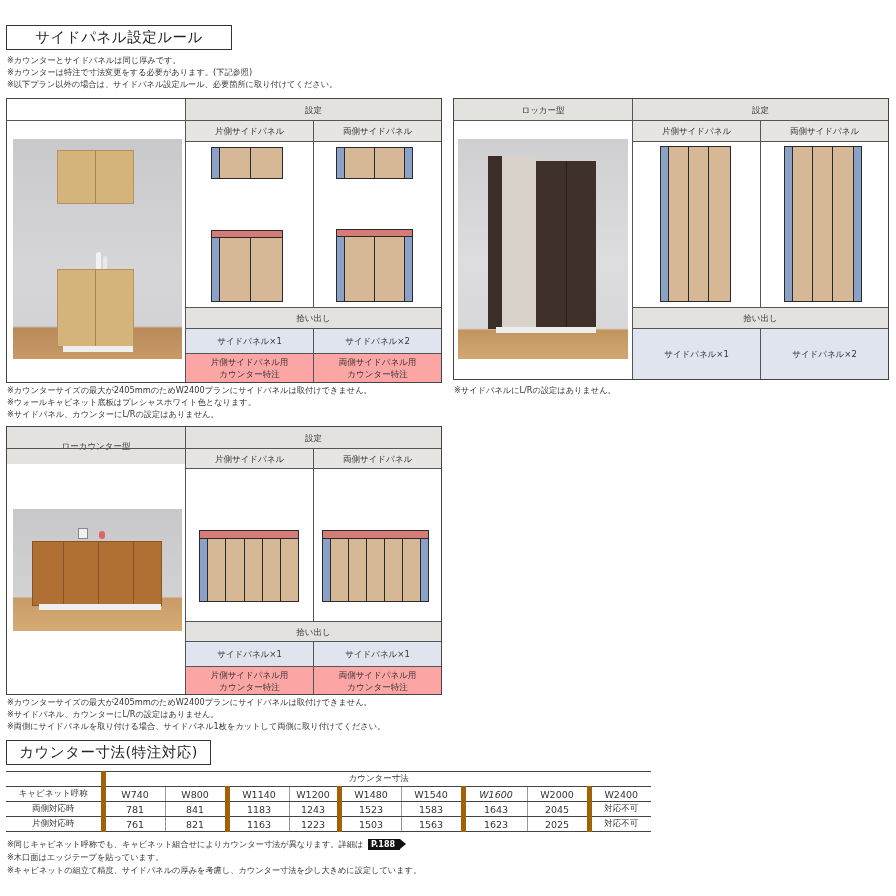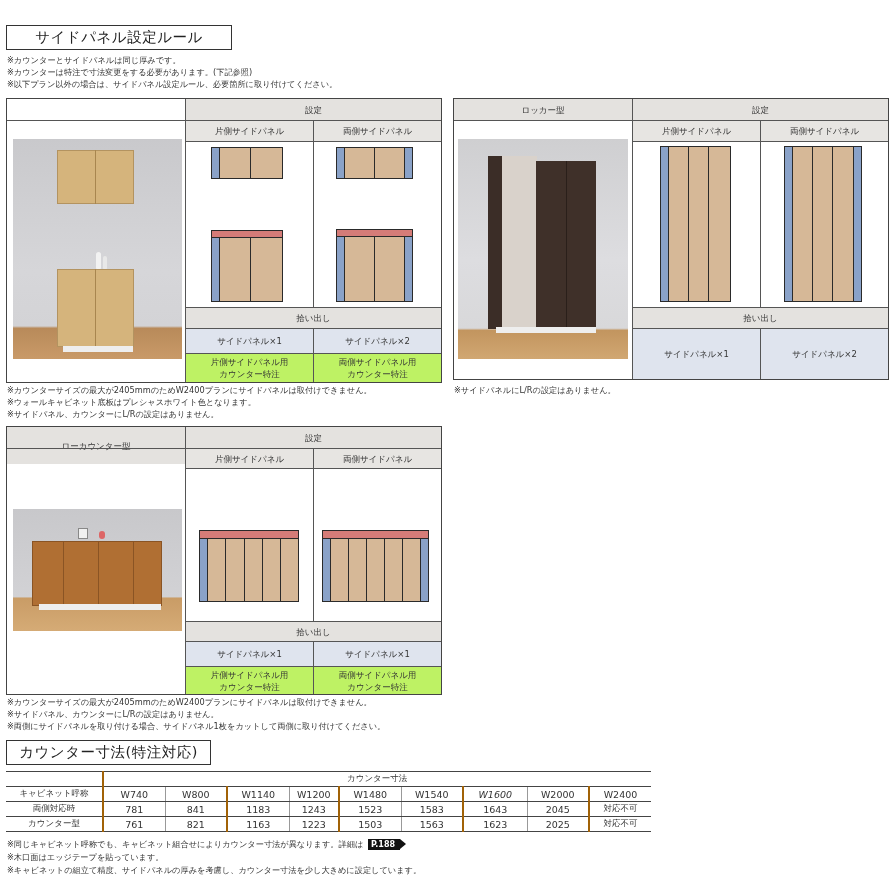--- a/index.html
+++ b/index.html
@@ -12,37 +12,37 @@
     font-size: 14.5px; color: #222; letter-spacing: 0.5px;
   }
   .notes { position: absolute; font-size: 8.2px; line-height: 12px; color: #333; white-space: nowrap; }
 
   .panel { position: absolute; border: 1px solid #444; background: #fff; }
   .cell { position: absolute; display: flex; align-items: center; justify-content: center;
           font-size: 8.5px; color: #333; text-align: center; line-height: 12px; }
   .hdr { background: #e4e2df; }
   .hdr2 { background: #e7e5e2; }
   .blue { background: #dfe4ee; }
-  .pink { background: #bef264; }
+  .pink { background: #fca5a5; }
   .vline { position: absolute; width: 1px; background: #555; }
   .hline { position: absolute; height: 1px; background: #555; }
 
   .photo { position: absolute; overflow: hidden; }
 
   
   .diagram { position: absolute; }
   .wood { position: absolute; background: #d6b897; border: 1.5px solid #2a2a2a; }
   .door { position: absolute; top: 0; bottom: 0; border-left: 1.5px solid #2a2a2a; }
   .side { position: absolute; background: #8aa2c8; border: 1.5px solid #2a2a2a; }
   .top { position: absolute; background: #d57c78; border: 1.5px solid #2a2a2a; }
 
   
   .dim-table { position: absolute; left: 6px; top: 771px; border-collapse: collapse; font-size: 9.5px; color: #333; }
   .dim-table td { height: 15px; text-align: center; border-bottom: 1px solid #444; padding: 0; }
-  .dim-table td.sep { border-left: 2px solid #a16207; }
+  .dim-table td.sep { border-left: 5px solid #a16207; }
   .dim-table td.gsep { border-left: 1px solid #999; }
 
   .pref { display: inline-block; background: #111; color: #fff; font-size: 8px; font-weight: bold;
           padding: 0 5px 0 3px; height: 11px; line-height: 11px; vertical-align: middle; position: relative; margin-left: 2px; }
   .pref::after { content: ""; position: absolute; right: -6px; top: 0; border-left: 6px solid #111;
                  border-top: 5.5px solid transparent; border-bottom: 5.5px solid transparent; }
 </style>
 </head>
 <body>
 
@@ -305,21 +305,21 @@
     <td class="gsep">841</td>
     <td class="sep">1183</td>
     <td class="gsep">1243</td>
     <td class="sep">1523</td>
     <td class="gsep">1583</td>
     <td class="sep">1643</td>
     <td class="gsep">2045</td>
     <td class="sep" style="font-size:8.5px;">対応不可</td>
   </tr>
   <tr>
-    <td style="font-size:8.5px;">カウンター型</td>
+    <td style="font-size:8.5px;">片側対応時</td>
     <td class="sep">761</td>
     <td class="gsep">821</td>
     <td class="sep">1163</td>
     <td class="gsep">1223</td>
     <td class="sep">1503</td>
     <td class="gsep">1563</td>
     <td class="sep">1623</td>
     <td class="gsep">2025</td>
     <td class="sep" style="font-size:8.5px;">対応不可</td>
   </tr>

